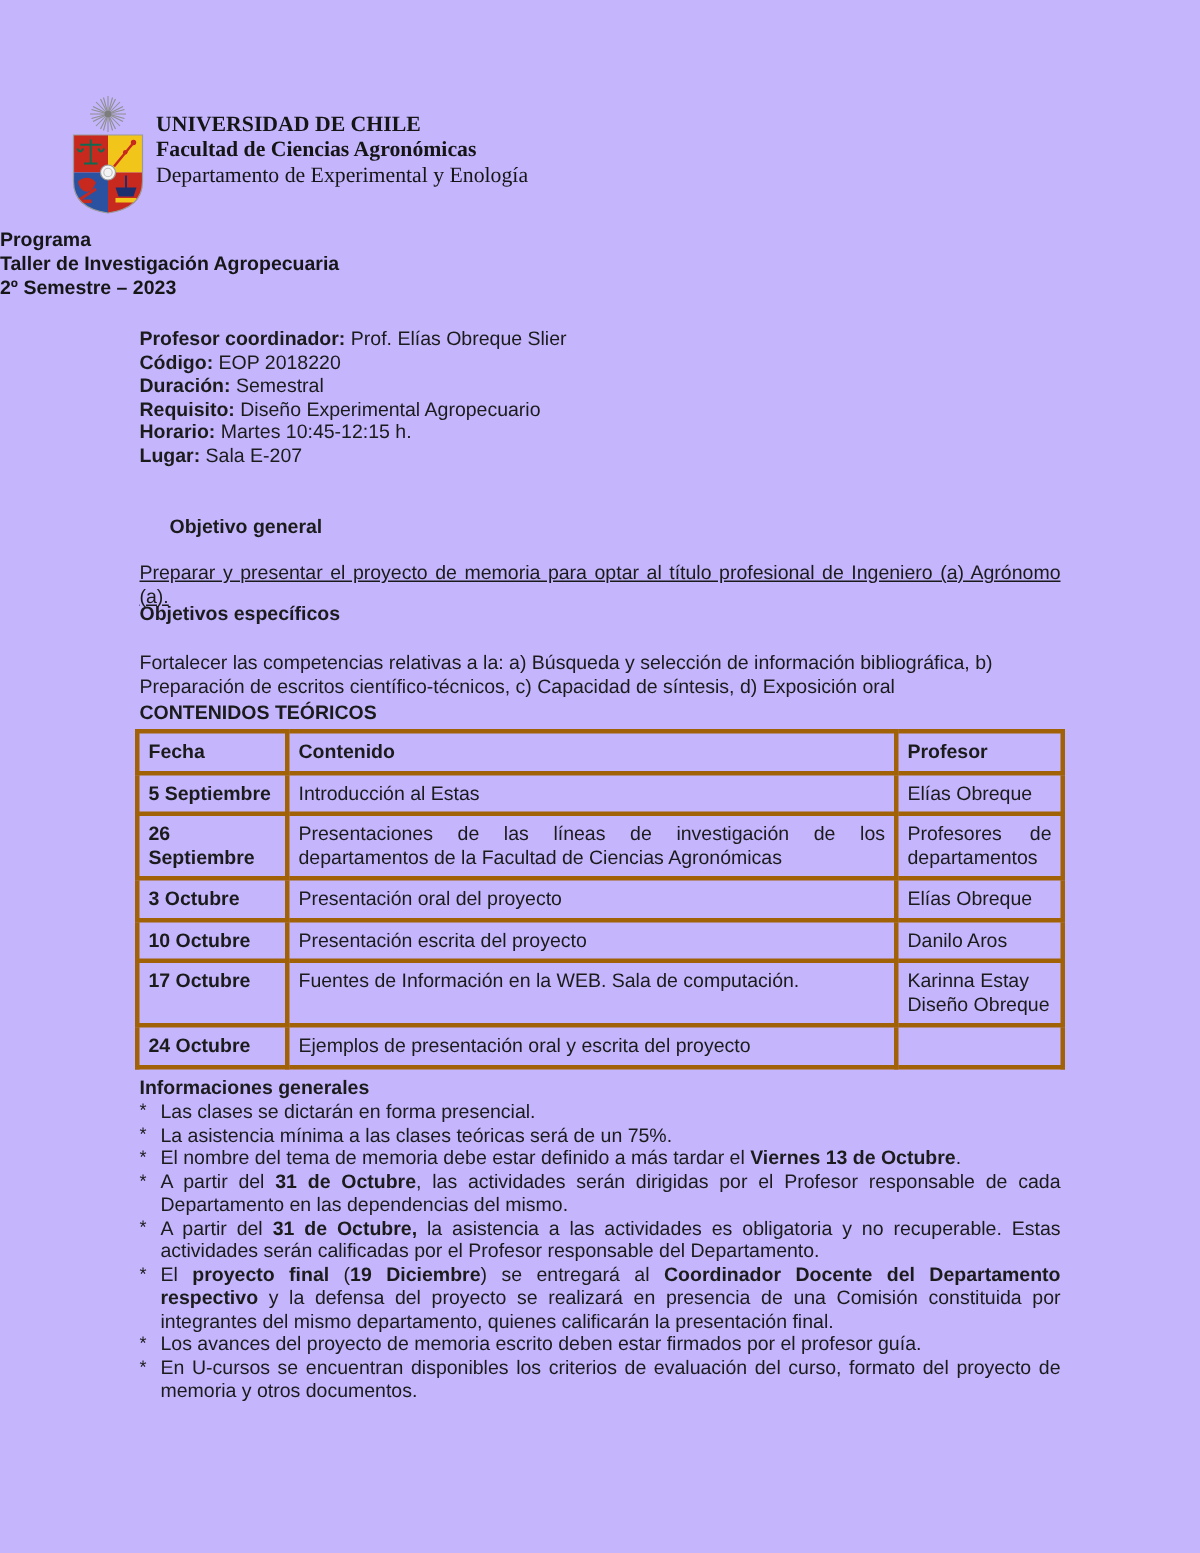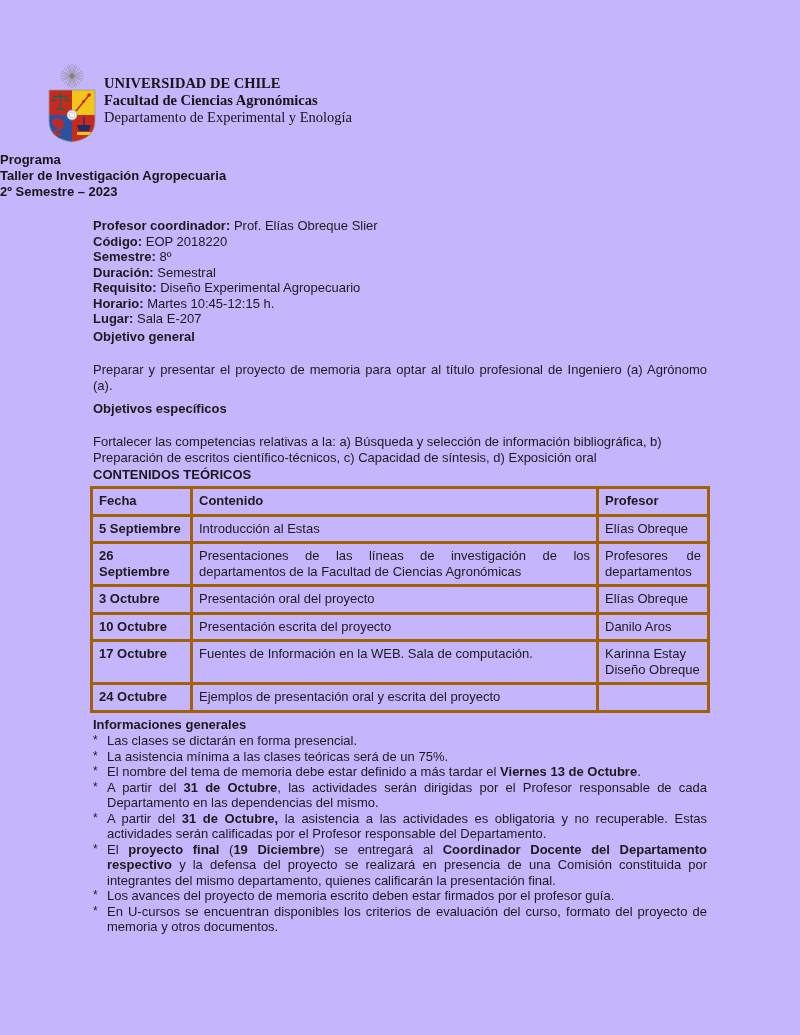--- a/index.html
+++ b/index.html
@@ -19,22 +19,22 @@
   
   .title-block{position:absolute;top:152px;left:0;width:800px;text-align:left;font-size:13px;font-weight:bold;line-height:16px;color:#161616;}
 
   
   .sec{position:absolute;left:93px;width:614px;font-size:13px;line-height:15.5px;}
   .b{font-weight:bold;}
   .sec-h{font-weight:bold;}
   .just{text-align:justify;}
 
   .course-info{top:218px;}
-  .og-h{top:329px;}
-  .og-t{top:362px;}
+  .og-h{top:343px;margin-left:20px;}
+  .og-t{top:374px;text-decoration:underline;}
   .oe-h{top:401px;}
   .oe-t{top:434px;}
   .ct-h{top:467px;}
   .ig-h{top:717px;}
 
   
   .tbl-wrap{position:absolute;top:486px;left:90px;width:617px;}
   table{border-collapse:collapse;width:617px;table-layout:fixed;font-size:13px;line-height:15.5px;color:#1b1b1b;}
   col.c1{width:100px;}col.c2{width:406px;}col.c3{width:111px;}
   th,td{border:3px solid #a16207;vertical-align:top;padding:4px 6px 5px 6px;text-align:left;font-weight:normal;}
@@ -123,21 +123,20 @@
 
   <div class="title-block">
     <div>Programa</div>
     <div>Taller de Investigación Agropecuaria</div>
     <div>2º Semestre – 2023</div>
   </div>
 
   <div class="sec course-info">
     <div><span class="b">Profesor coordinador:</span> <span>Prof. Elías Obreque Slier</span></div>
     <div><span class="b">Código:</span> <span>EOP 2018220</span></div>
-    <div><span class="b">Semestre:</span> <span>8º</span></div>
     <div><span class="b">Duración:</span> <span>Semestral</span></div>
     <div><span class="b">Requisito:</span> <span>Diseño Experimental Agropecuario</span></div>
     <div><span class="b">Horario:</span> <span>Martes 10:45-12:15 h.</span></div>
     <div><span class="b">Lugar:</span> <span>Sala E-207</span></div>
   </div>
 
   <div class="sec sec-h og-h">Objetivo general</div>
   <div class="sec just og-t">Preparar y presentar el proyecto de memoria para optar al título profesional de Ingeniero (a) Agrónomo (a).</div>
 
   <div class="sec sec-h oe-h">Objetivos específicos</div>

